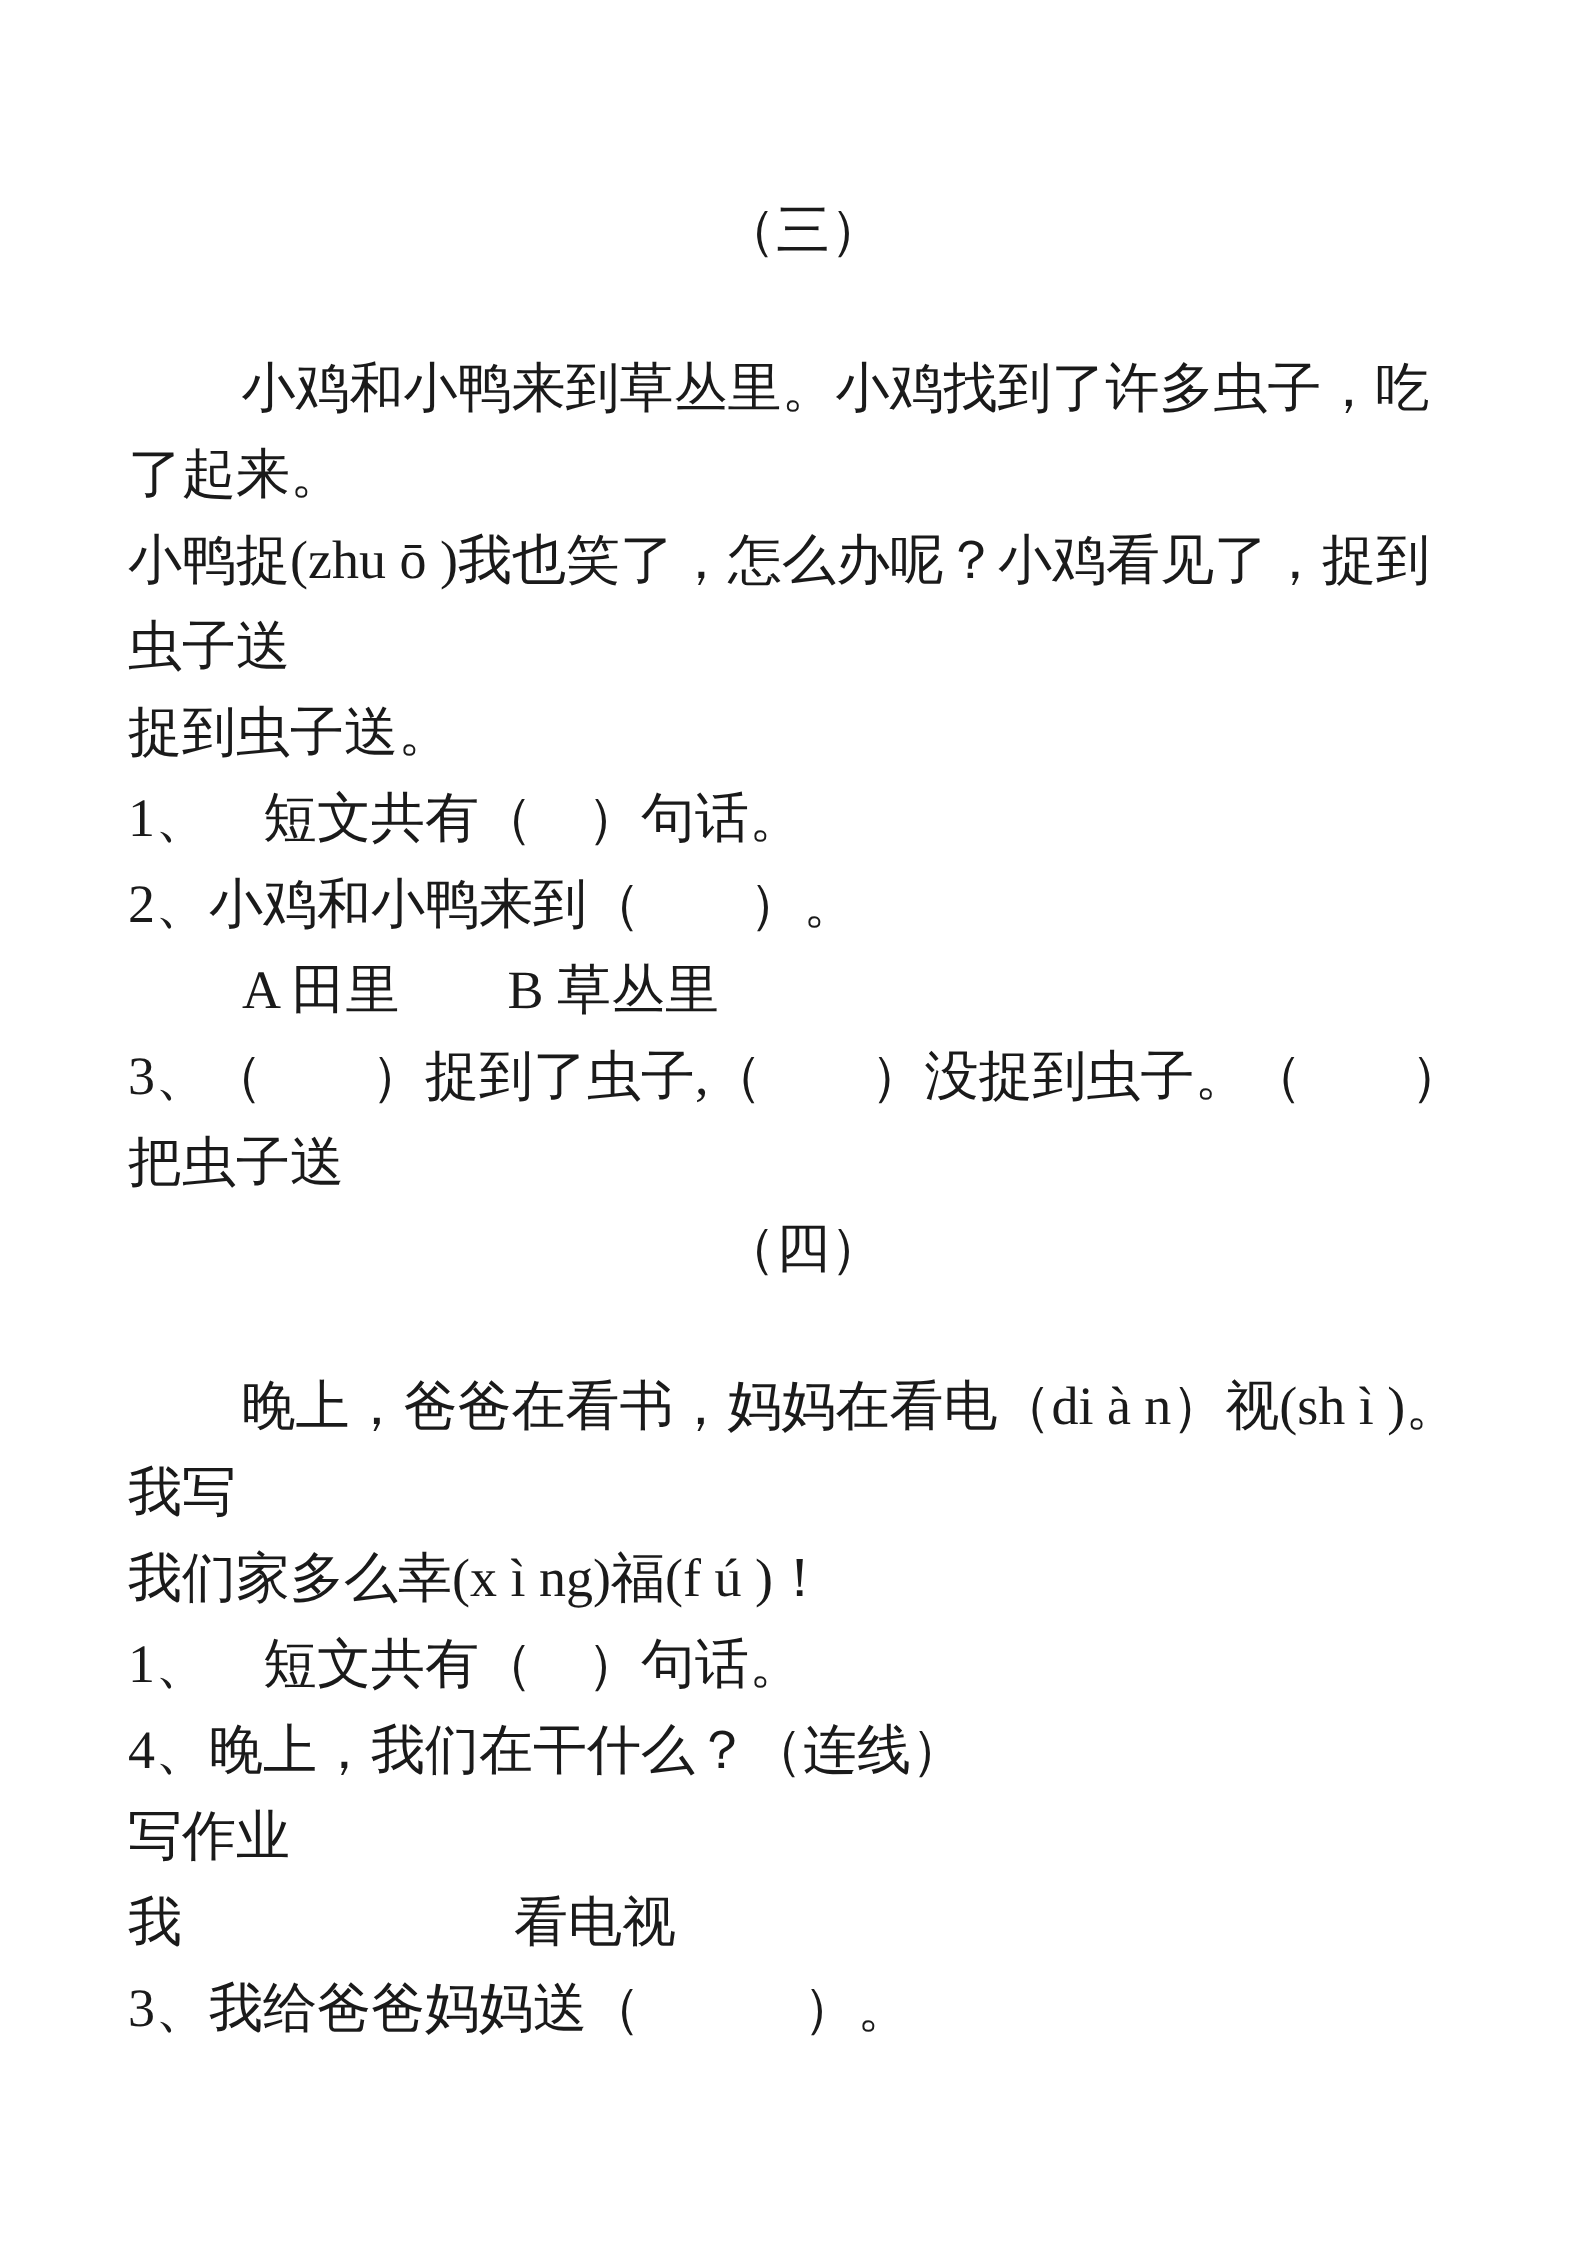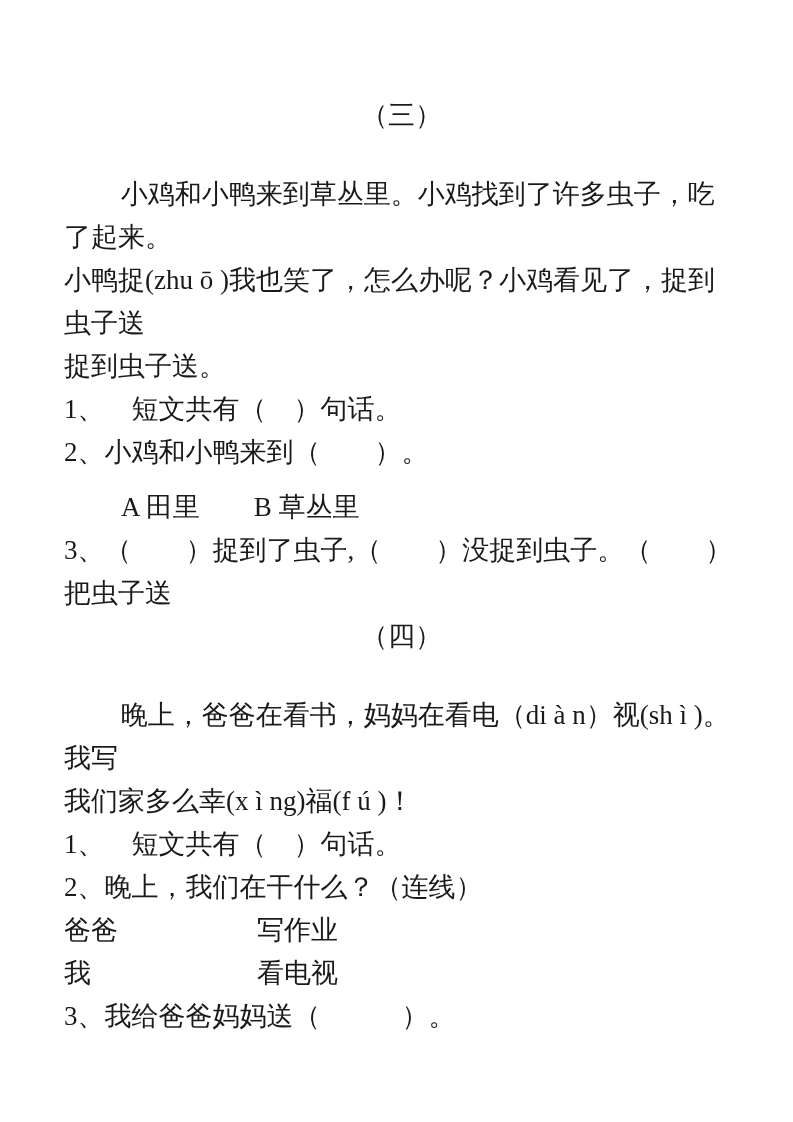--- a/index.html
+++ b/index.html
@@ -26,21 +26,20 @@
   }
   .center {
     text-align: center;
   }
   .indent {
     text-indent: 2.1em;
     margin-top: 36px;
   }
   .opt-indent {
     padding-left: 57px;
-    margin-top: 12px;
   }
   .match-row {
     display: flex;
     white-space: pre-wrap;
     min-height: 43px;
   }
   .match-left {
     width: 193px;
     flex: 0 0 193px;
   }
@@ -63,24 +62,23 @@
     <div class="line">3、（　　）捉到了虫子,（　　）没捉到虫子。（　　）把虫子送</div>
   </div>
 
   <div>
     <div class="line center">（四）</div>
 
     <div class="line indent">晚上，爸爸在看书，妈妈在看电（di à n）视(sh ì )。我写</div>
     <div class="line">我们家多么幸(x ì ng)福(f ú )！</div>
 
     <div class="line">1、　短文共有（　）句话。</div>
-    <div class="line">2、晚上，我们在干什么？（连线）</div>
+    <div class="line">4、晚上，我们在干什么？（连线）</div>
 
     <div class="match-row">
-      <span class="match-left">爸爸</span>
       <span>写作业</span>
     </div>
     <div class="match-row">
       <span class="match-left">我</span>
       <span>看电视</span>
     </div>
 
     <div class="line">3、我给爸爸妈妈送（　　　）。</div>
 
   </div>

